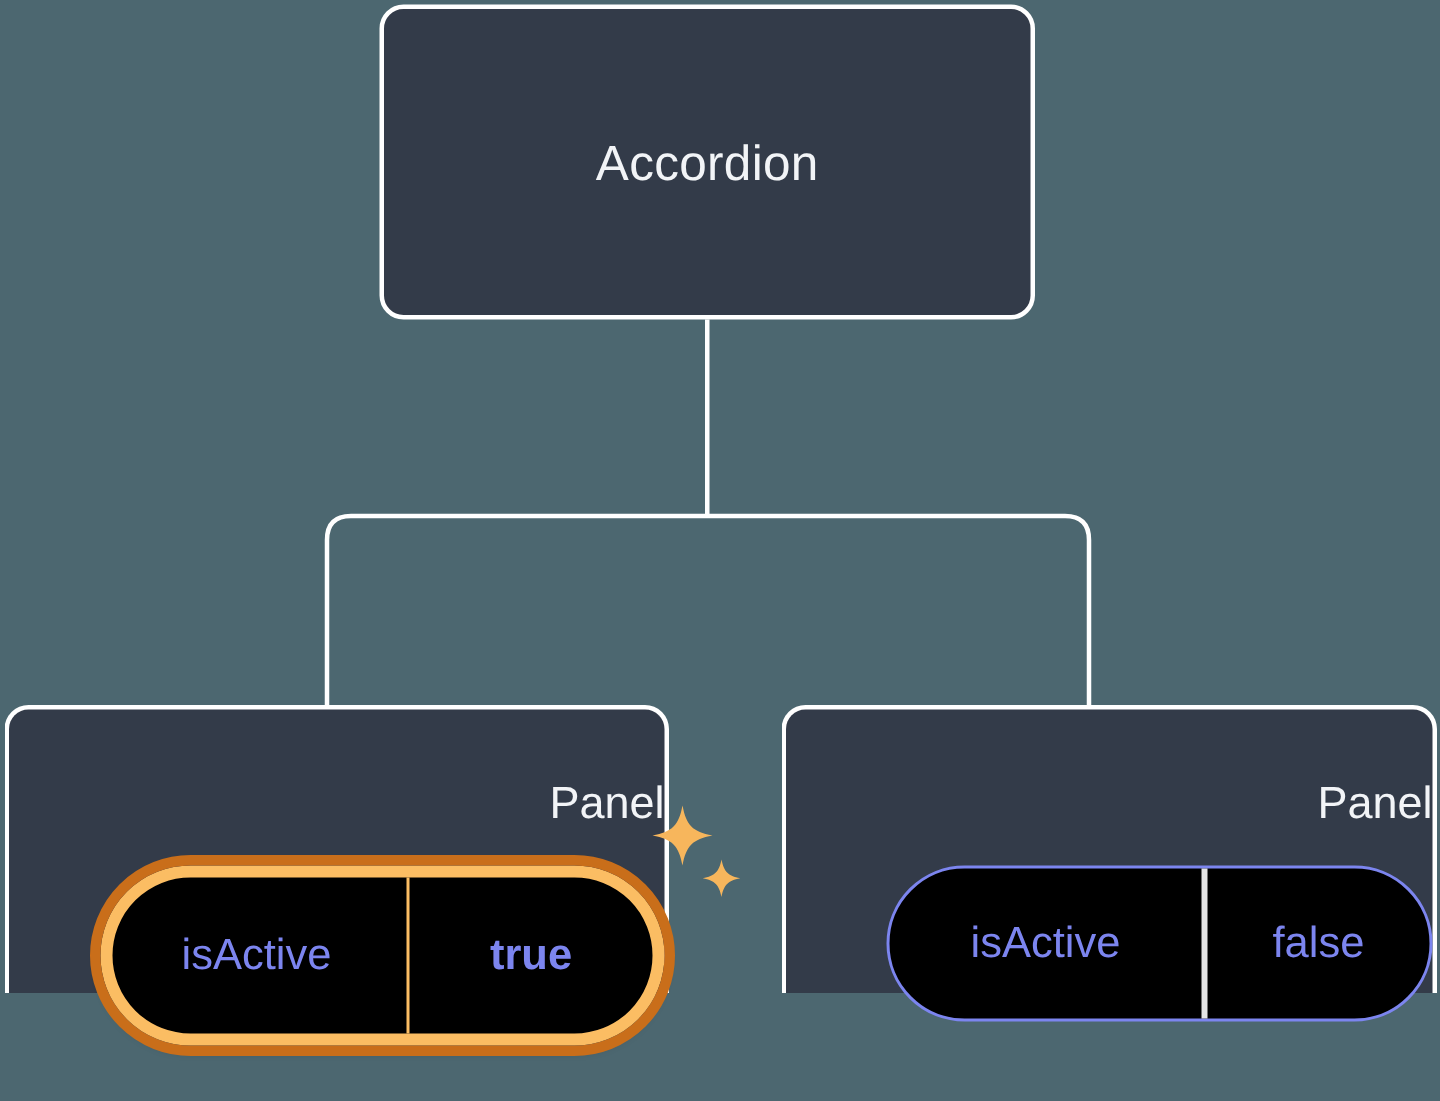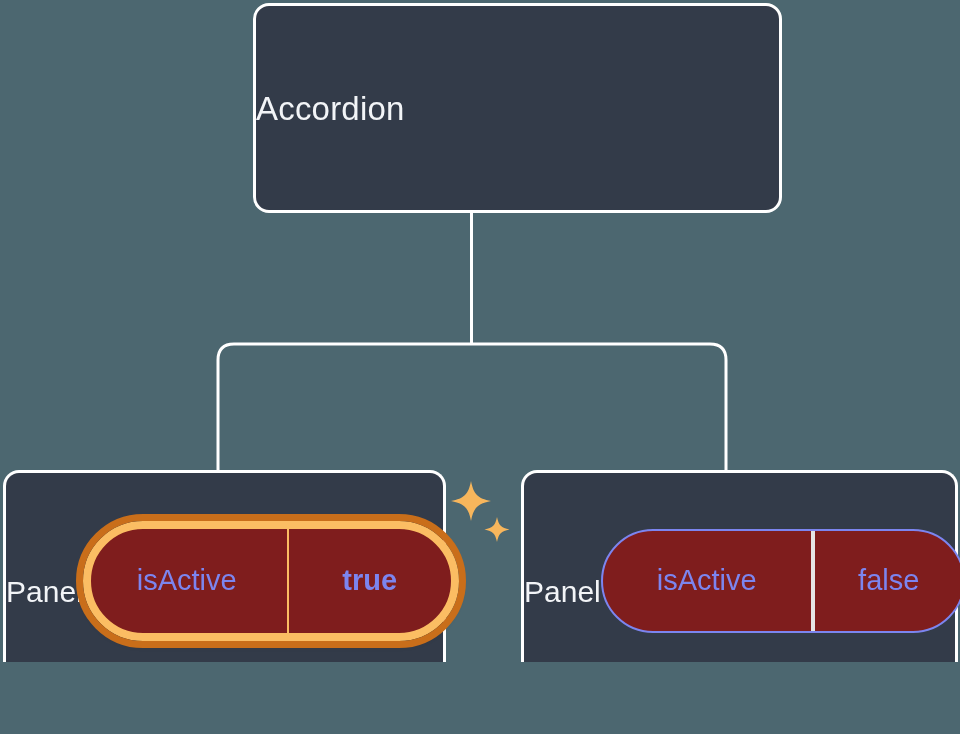--- a/index.html
+++ b/index.html
@@ -35,44 +35,44 @@
     box-sizing: border-box;
     background: #333b49;
     border: 3px solid #ffffff;
     border-radius: 16px;
   }
 
   
   #node-accordion {
     left: 253px;
     top: 3px;
-    width: 529px;
+    width: 437px;
     height: 210px;
     display: flex;
     align-items: center;
-    justify-content: flex-start;
+    justify-content: center;
   }
   .root-title {
     color: #f2f4f7;
     font-size: 33px;
     font-weight: 400;
     letter-spacing: .2px;
     line-height: 1;
   }
 
   
   .panel-node {
     top: 470px;
     height: 192px;
     border-bottom-left-radius: 0;
     border-bottom-right-radius: 0;
     border-bottom: none;
     display: flex;
-    flex-direction: row;
-    align-items: center;
+    flex-direction: column;
+    align-items: flex-end;
   }
   #node-panel-left  { left: 3px;   width: 443px; }
   #node-panel-right { left: 521px; width: 437px; }
 
   .panel-title {
     color: #f2f4f7;
     font-size: 30px;
     font-weight: 400;
     line-height: 1;
     margin-top: 48px;
@@ -82,21 +82,21 @@
   .pill-wrap {
     position: relative;
     margin-top: 26px;
   }
 
   .pill {
     box-sizing: border-box;
     display: flex;
     align-items: stretch;
     border-radius: 999px;
-    background: #7f1d1d;
+    background: #000000;
   }
   .pill .cell {
     display: flex;
     align-items: center;
     justify-content: center;
     box-sizing: border-box;
     line-height: 1;
   }
   .pill .cell-key {
     font-size: 29px;

